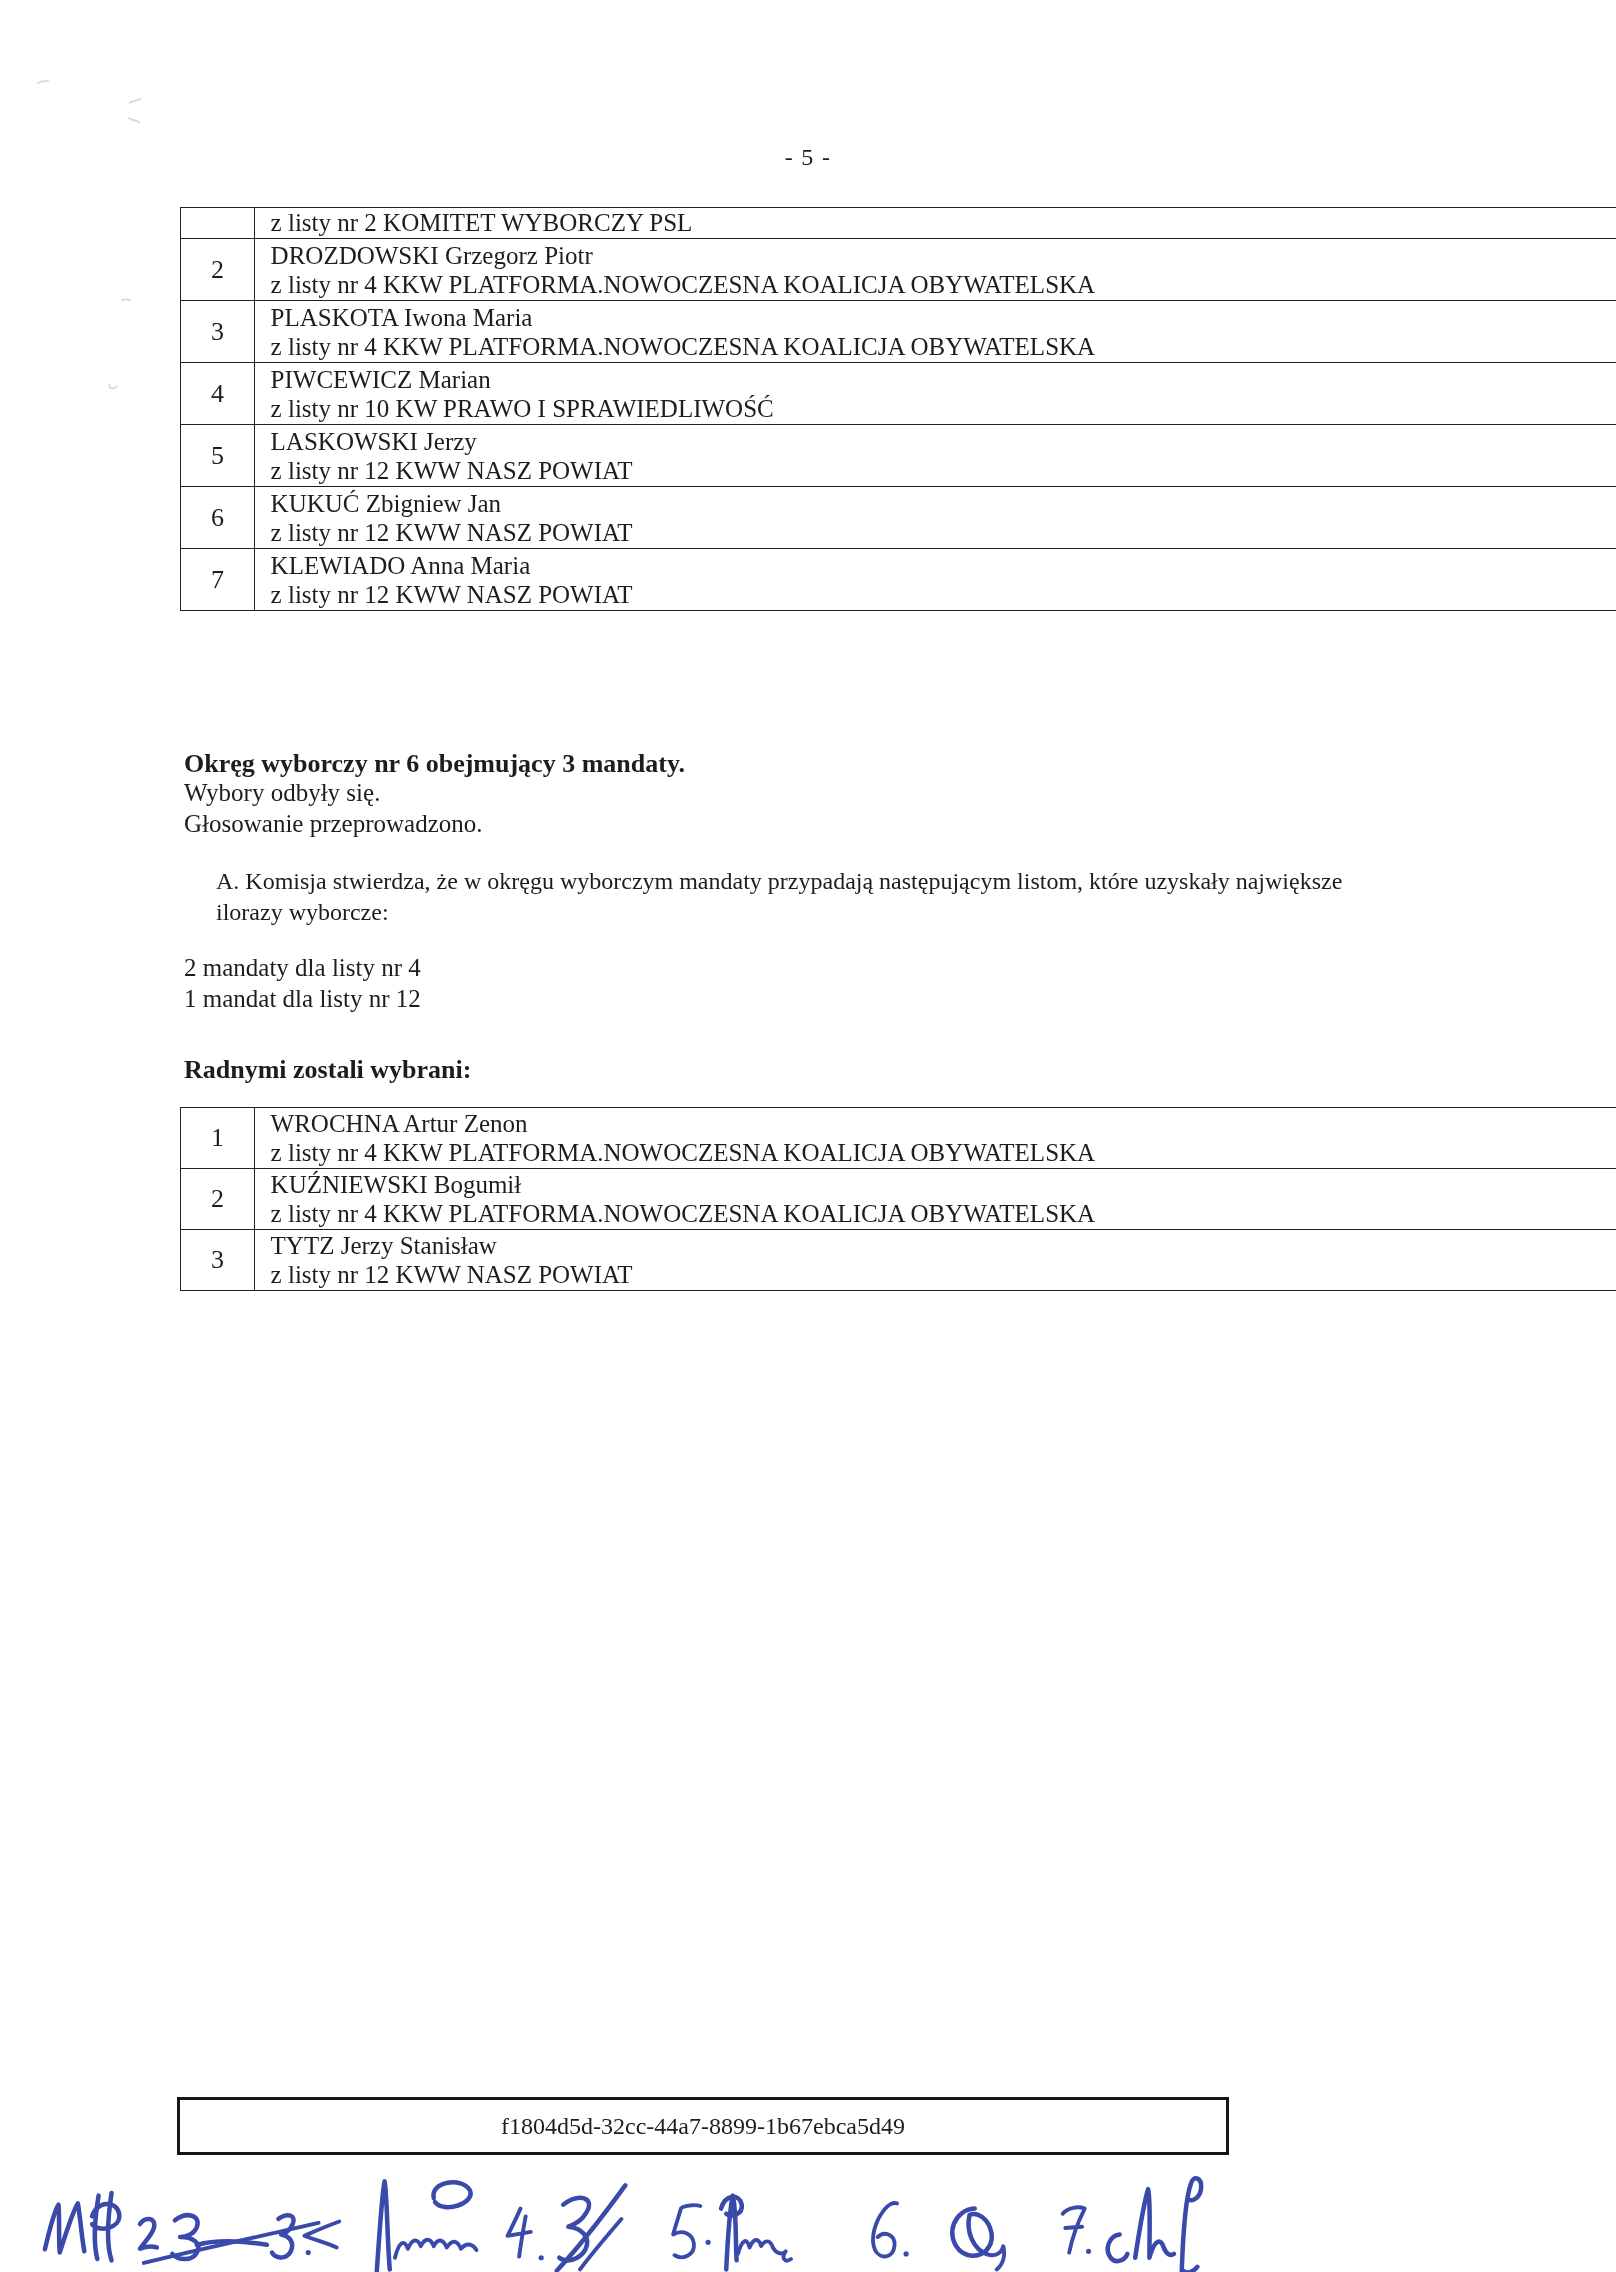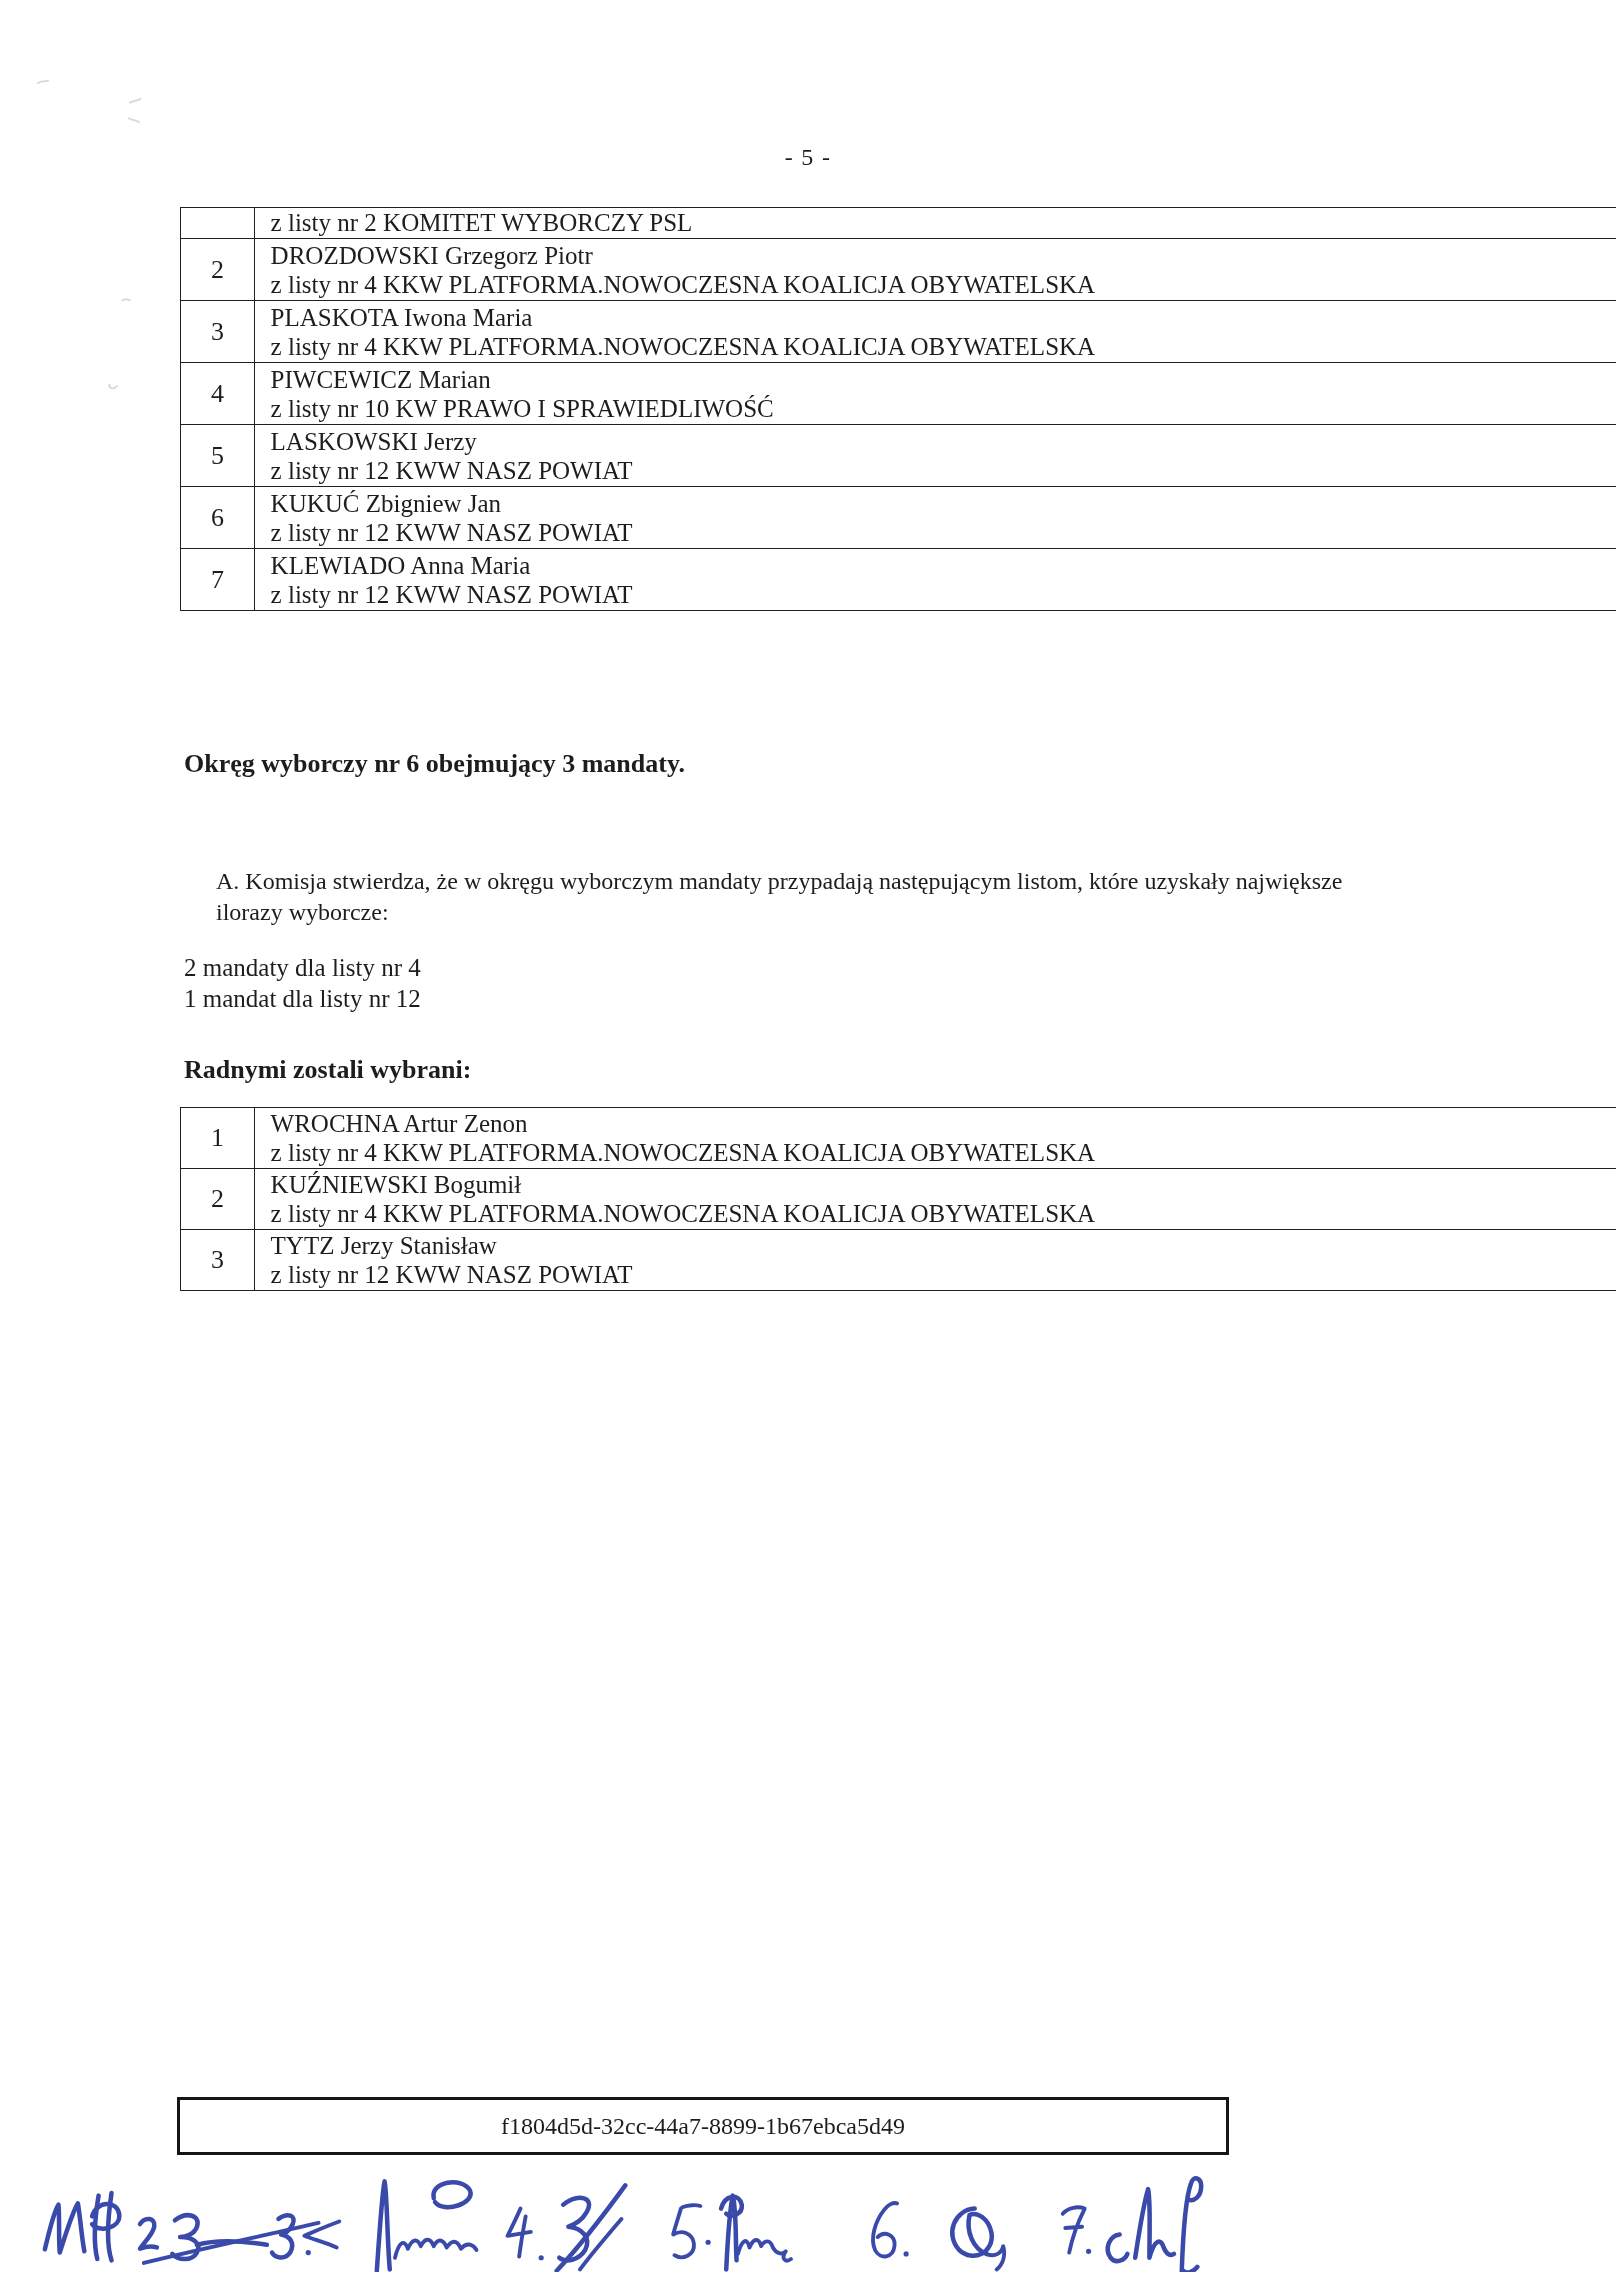--- a/index.html
+++ b/index.html
@@ -156,20 +156,24 @@
           <div class="cand-name">KLEWIADO Anna Maria</div>
           <div class="cand-list">z listy nr 12 KWW NASZ POWIAT</div>
         </div>
       </td>
     </tr>
   </tbody>
     </table>
 
   <div class="heading">Okręg wyborczy nr 6 obejmujący 3 mandaty.</div>
 
+  <div class="election-status">
+    <div>Wybory odbyły się.</div>
+    <div>Głosowanie przeprowadzono.</div>
+  </div>
 
   <div class="paragraph">
     <div class="pline">A. Komisja stwierdza, że w okręgu wyborczym mandaty przypadają następującym listom, które uzyskały największe</div>
     <div class="pline">ilorazy wyborcze:</div>
   </div>
 
   <div class="mandates">
     <div>2 mandaty dla listy nr 4</div>
     <div>1 mandat dla listy nr 12</div>
   </div>

